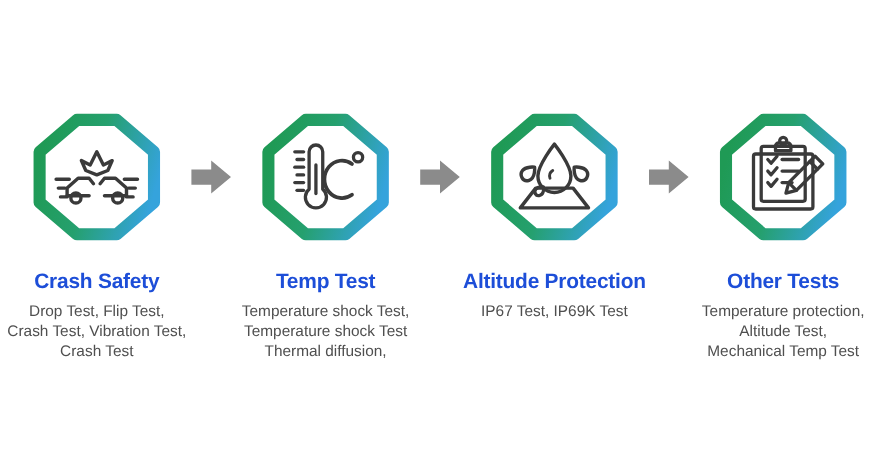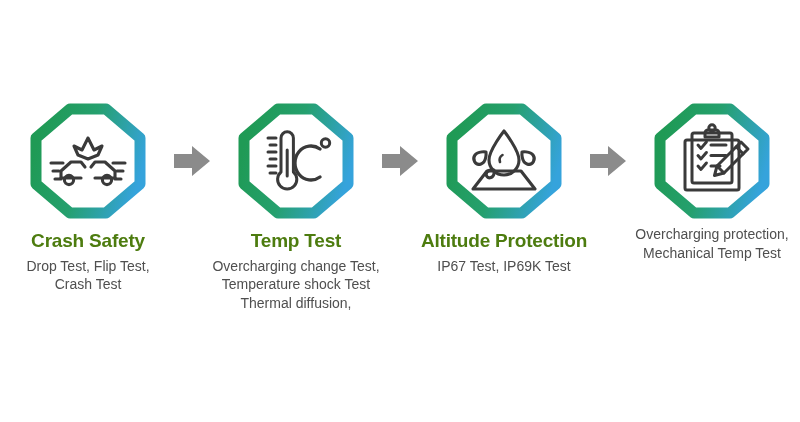--- a/index.html
+++ b/index.html
@@ -44,24 +44,24 @@
     width: 118px;
     height: 118px;
     display: flex;
     align-items: center;
     justify-content: center;
   }
   .badge svg {
     display: block;
   }
   .step-title {
-    margin-top: 10px;
+    margin-top: 26px;
     font-size: 19px;
     font-weight: bold;
-    color: #4d7c0f;
+    color: #1d4ed8;
     letter-spacing: -0.2px;
     line-height: 1.15;
     text-align: center;
     white-space: nowrap;
   }
   .step-desc {
     margin-top: 5px;
     font-size: 14px;
     color: #4f4f4f;
     line-height: 1.33;
@@ -111,20 +111,21 @@
             <path d="M94,66 L88,66 M96,58 L84,58 M92,74 L86,74"></path>
             <path d="M86,73 L86,66 L76,57 L66,57 L62,62"></path>
             <path d="M86,73 L66,73"></path>
             <circle cx="78" cy="75" r="4.6"></circle>
           </g>
         </svg>
       </div>
       <div class="step-title">Crash Safety</div>
       <div class="step-desc">
         <span class="line">Drop Test, Flip Test,</span>
+        <span class="line">Crash Test, Vibration Test,</span>
         <span class="line">Crash Test</span>
       </div>
     </div>
 
     <div class="arrow">
       <svg width="40" height="34" viewBox="0 0 40 34" aria-hidden="true">
         <polygon points="2,10 20,10 20,2 38,17 20,32 20,24 2,24" fill="#8b8b8b"></polygon>
       </svg>
     </div>
 
@@ -152,21 +153,21 @@
             <line x1="33" y1="71" x2="39" y2="71"></line>
 
             <path d="M83,47 a16,17 0 1 0 0,28" stroke-width="3.4"></path>
 
             <circle cx="88.5" cy="41" r="4.2" stroke-width="3"></circle>
           </g>
         </svg>
       </div>
       <div class="step-title">Temp Test</div>
       <div class="step-desc">
-        <span class="line">Overcharging change Test,</span>
+        <span class="line">Temperature shock Test,</span>
         <span class="line">Temperature shock Test</span>
         <span class="line">Thermal diffusion,</span>
       </div>
     </div>
 
     <div class="arrow">
       <svg width="40" height="34" viewBox="0 0 40 34" aria-hidden="true">
         <polygon points="2,10 20,10 20,2 38,17 20,32 20,24 2,24" fill="#8b8b8b"></polygon>
       </svg>
     </div>
@@ -236,20 +237,22 @@
             <line x1="58" y1="43" x2="73" y2="43"></line>
             <line x1="58" y1="53.5" x2="73" y2="53.5"></line>
             <line x1="58" y1="64" x2="67" y2="64"></line>
 
             <path d="M88,40 l7,7 l-24,24 l-9.5,2.5 l2.5,-9.5 Z"></path>
             <line x1="83.2" y1="44.8" x2="90.2" y2="51.8"></line>
             <line x1="64" y1="64" x2="71" y2="71"></line>
           </g>
         </svg>
       </div>
-      <div class="step-desc">
-        <span class="line">Overcharging protection,</span>
+      <div class="step-title">Other Tests</div>
+      <div class="step-desc">
+        <span class="line">Temperature protection,</span>
+        <span class="line">Altitude Test,</span>
         <span class="line">Mechanical Temp Test</span>
       </div>
     </div>
 
   </div>
 </div>
 
 </body></html>

